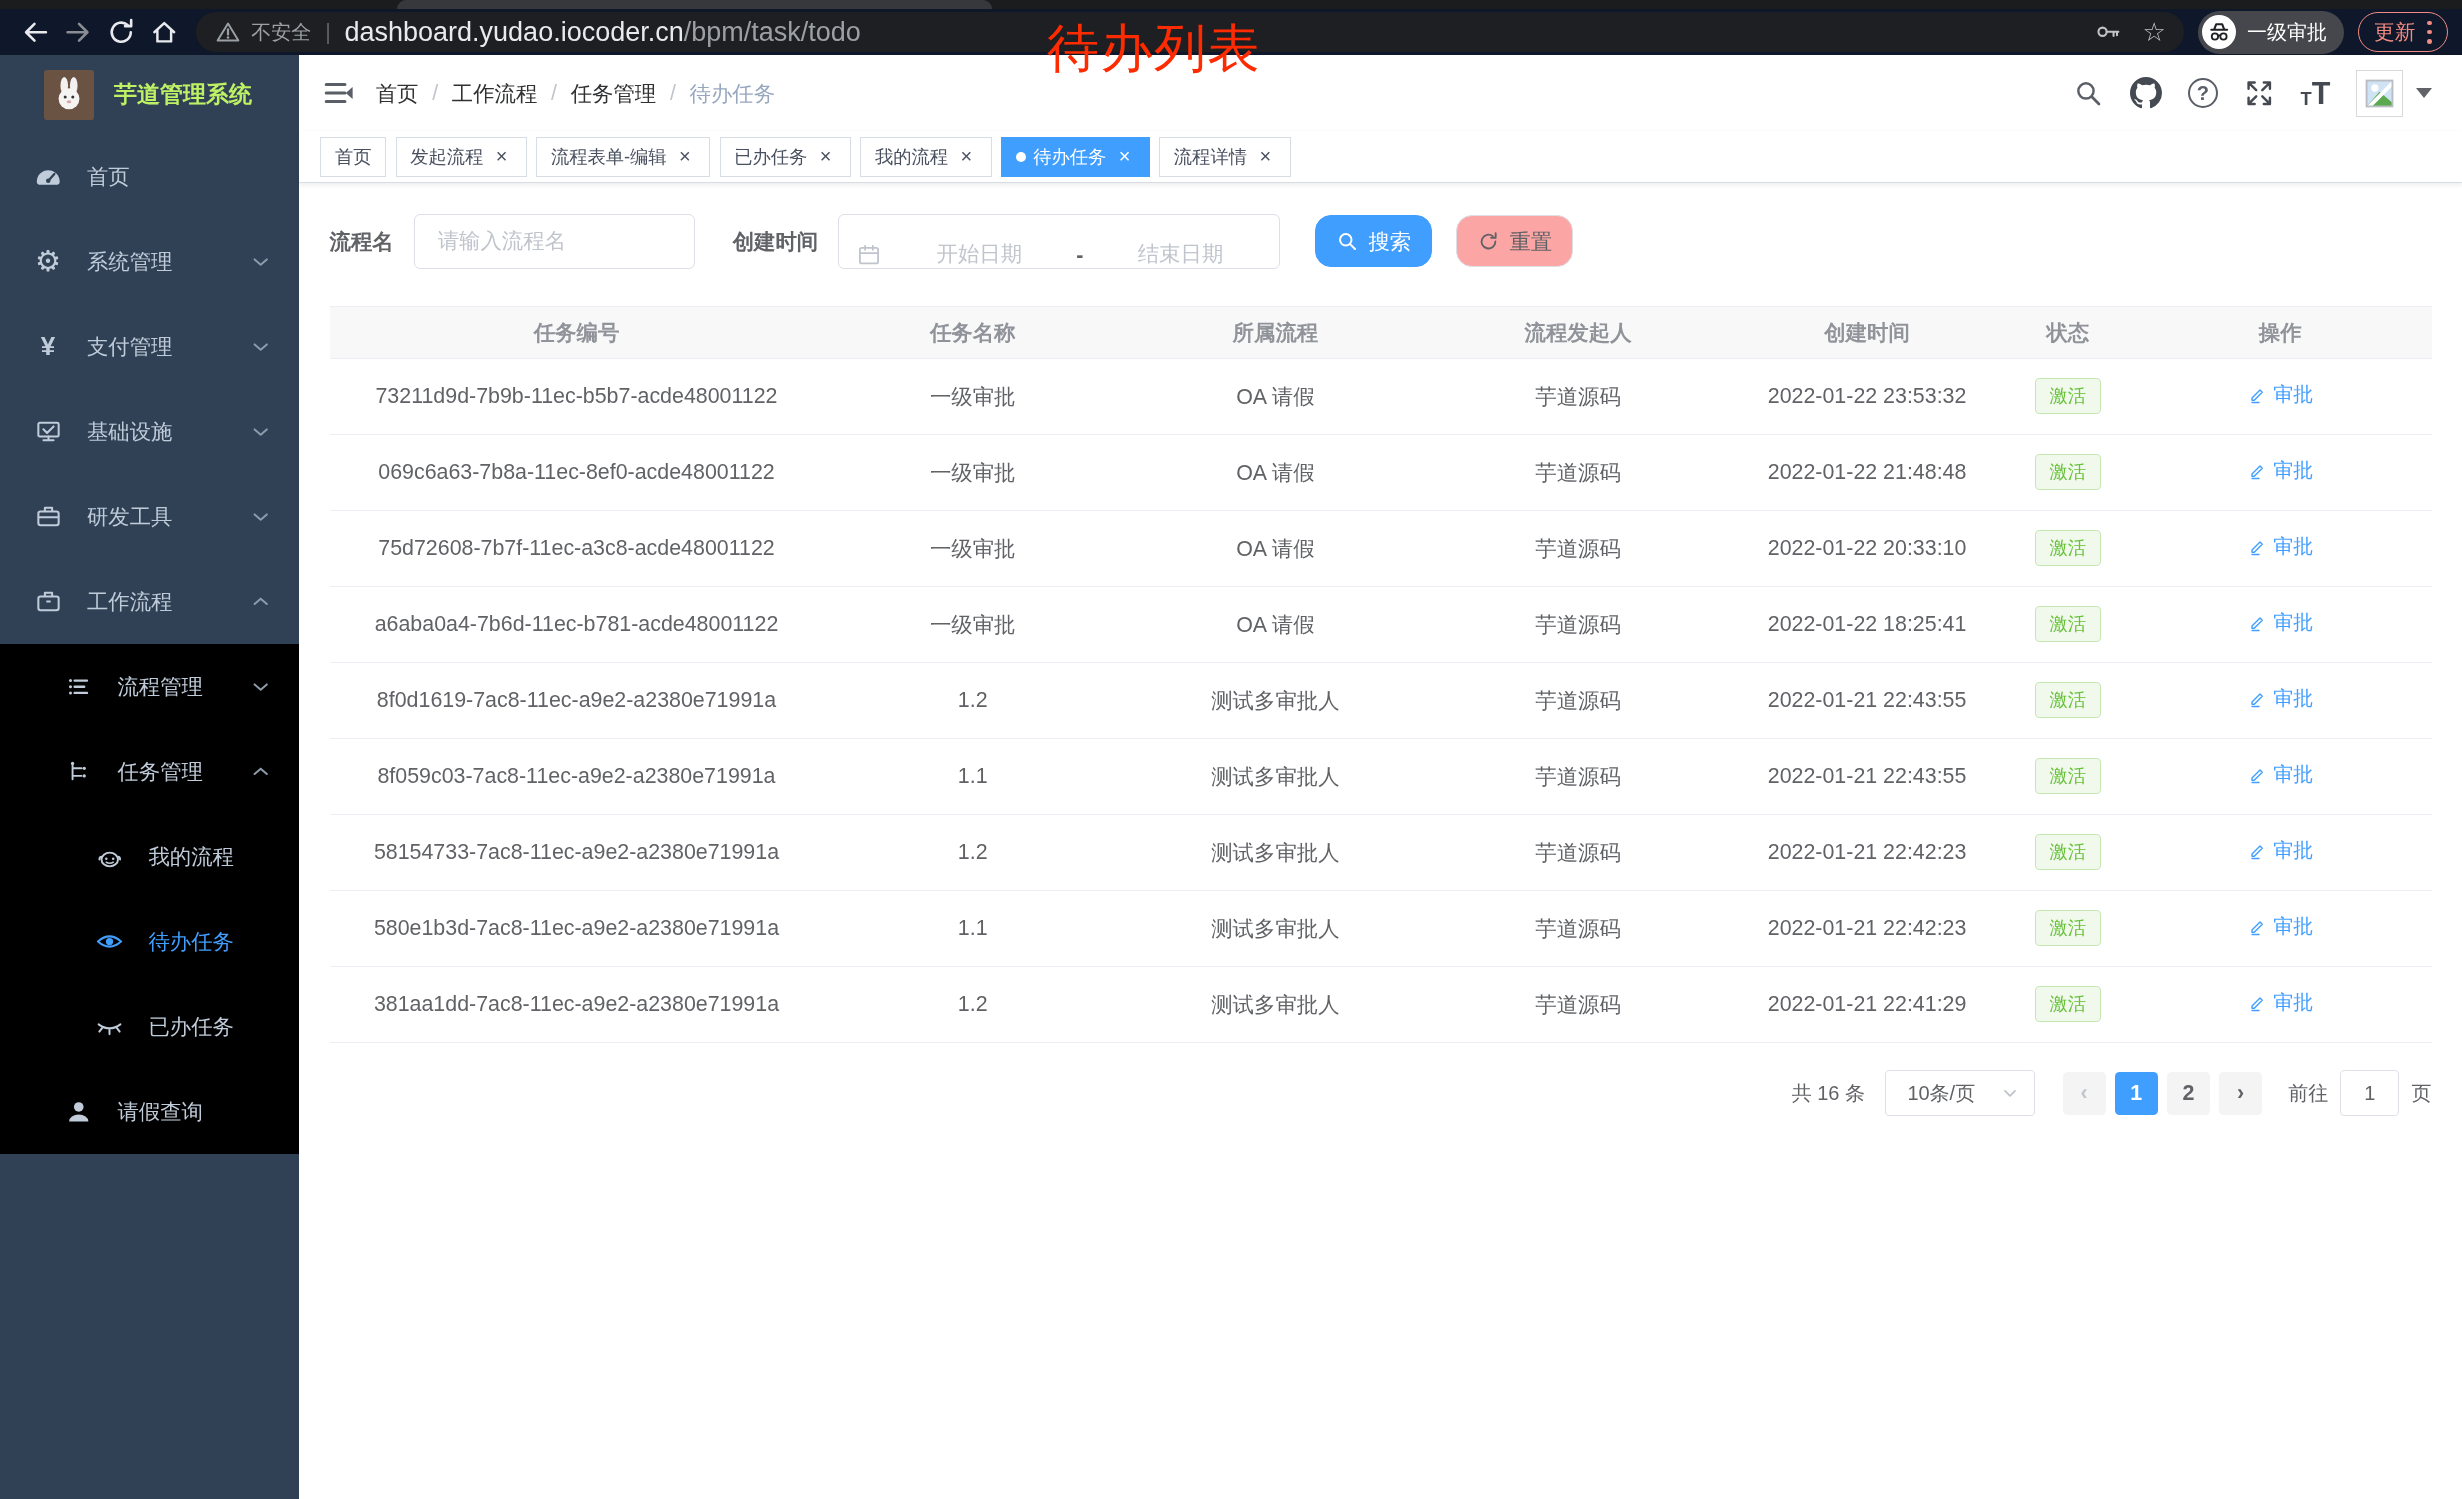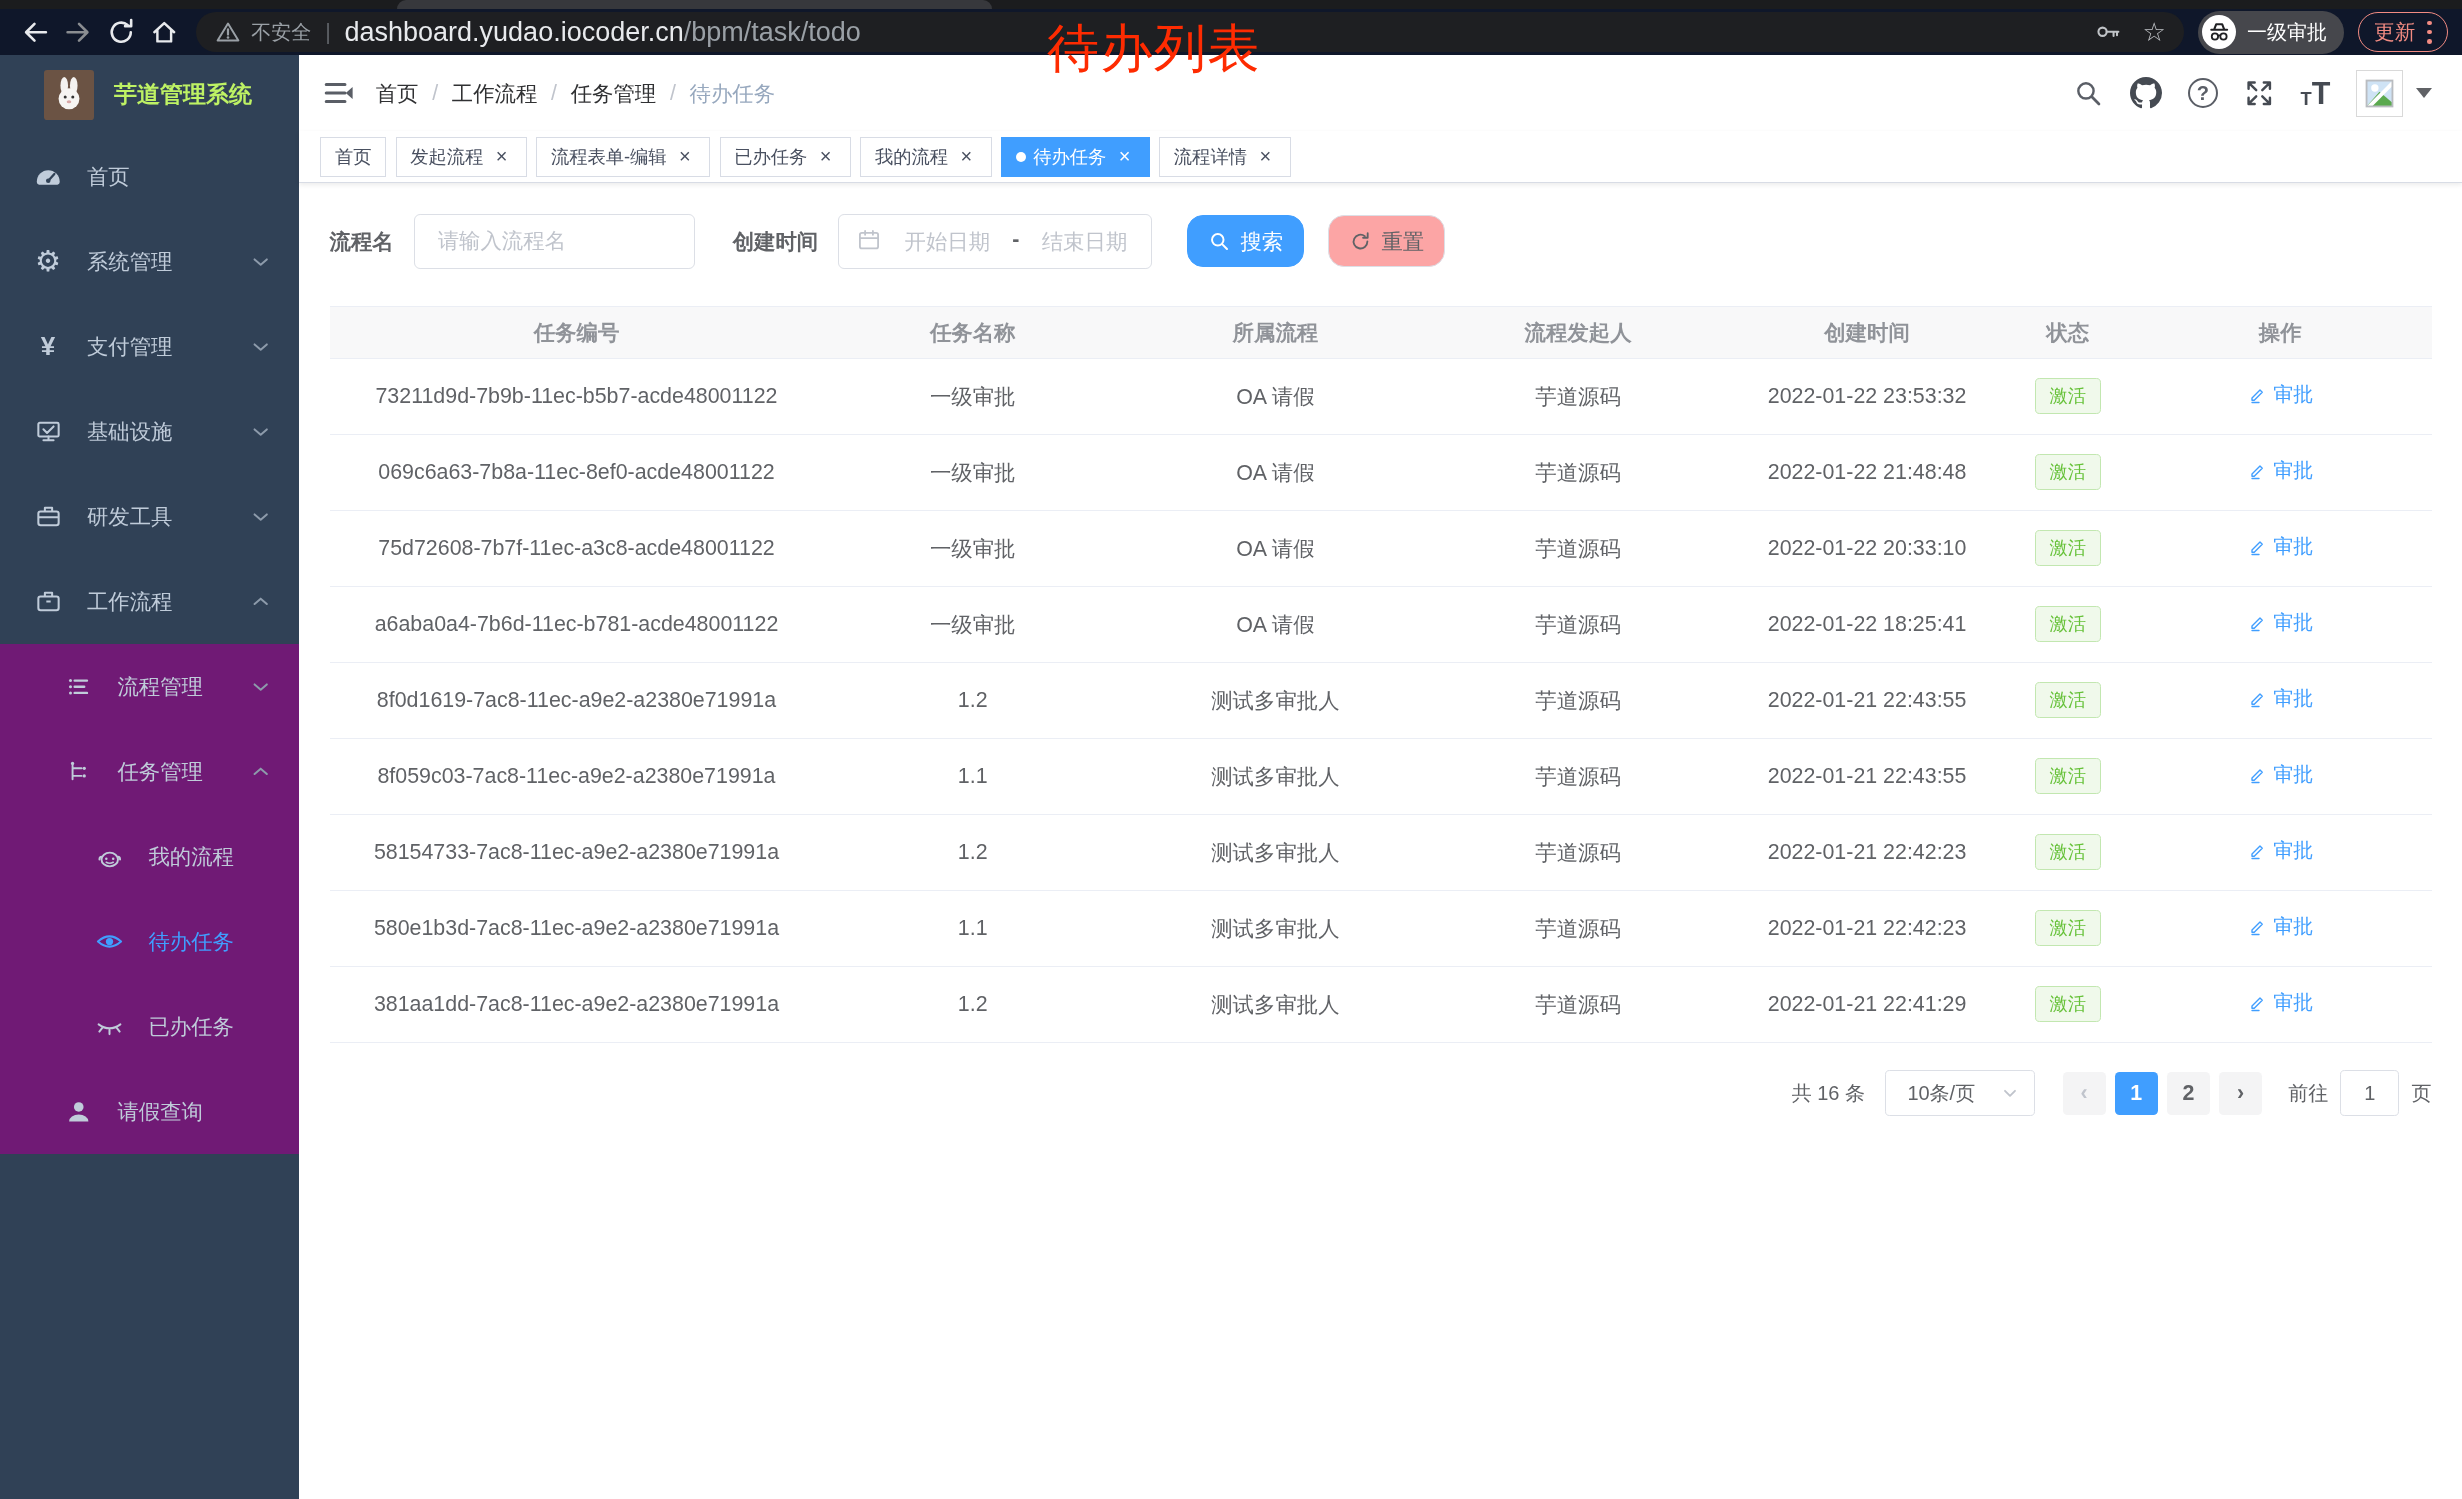--- a/index.html
+++ b/index.html
@@ -37,21 +37,21 @@
   .sidebar { width:299px; background:#304156; color:#bfcbd9; flex:0 0 auto; overflow:hidden; }
   .logo-row { height:79px; display:flex; align-items:center; padding-left:44px; gap:20px; }
   .logo-img { width:50px; height:50px; border-radius:3.1px; background:#6b5344; display:flex; align-items:center; justify-content:center; overflow:hidden; }
   .logo-title { color:#bef264; font-size:23px; font-weight:700; white-space:nowrap; }
   .menu-item { height:85px; display:flex; align-items:center; position:relative; font-size:21.4px; color:#bfcbd9; cursor:pointer; }
   .menu-item .mi-icon { width:35px; display:flex; justify-content:center; color:#c0ccda; flex:0 0 auto; }
   .menu-item .mi-label { margin-left:21.4px; white-space:nowrap; }
   .lvl1 { padding-left:30.5px; }
   .lvl2 { padding-left:61px; }
   .lvl3 { padding-left:92px; }
-  .submenu-block { background:#701a75; }
+  .submenu-block { background:#000000; }
   .menu-item.active { color:#409eff; }
   .menu-item.active .mi-icon { color:#409eff; }
   .mi-chevron { position:absolute; right:27.5px; }
 
   .main-col { flex:1; display:flex; flex-direction:column; background:#fff; min-width:0; }
 
   
   .app-header { height:76px; display:flex; align-items:center; padding:0 30.5px 0 21.4px; background:#fff; }
   .hamburger { width:37px; height:37px; display:flex; align-items:center; justify-content:center; cursor:pointer; }
   .breadcrumb { display:flex; align-items:center; margin-left:18.3px; font-size:21.4px; color:#303133; gap:13.7px; }
@@ -74,21 +74,21 @@
   .tag-tab.active .tab-dot { display:block; }
   .tab-close { font-size:20px; line-height:1; width:21.4px; height:21.4px; display:flex; align-items:center; justify-content:center; border-radius:50%; }
 
   
   .content { flex:1; padding:30.5px; overflow:hidden; }
   .filter-row { display:flex; align-items:center; }
   .f-label { font-size:21.4px; color:#606266; font-weight:700; margin-right:20px; white-space:nowrap; }
   .f-label.second { margin-left:38px; }
   .text-input { width:281px; height:55px; border:0.8px solid #dcdfe6; border-radius:6.1px; font-size:21.4px; color:#606266; padding:0 23px; outline:none; background:#fff; }
   .text-input::placeholder { color:#c0c4cc; }
-  .date-range { width:314px; height:55px; border:0.8px solid #dcdfe6; border-radius:6.1px; display:flex; align-items:flex-start; padding:12px 17px; gap:15.3px; background:#fff; cursor:text; }
+  .date-range { width:442px; height:55px; border:0.8px solid #dcdfe6; border-radius:6.1px; display:flex; align-items:flex-end; padding:0 17px; gap:15.3px; background:#fff; cursor:text; }
   .dr-ph { font-size:21.4px; color:#c0c4cc; flex:1; text-align:center; white-space:nowrap; }
   .dr-sep { font-size:21.4px; color:#606266; font-weight:700; }
   .btn { height:52px; border-radius:16px; font-size:21.4px; display:inline-flex; align-items:center; gap:9.2px; padding:0 20px; cursor:pointer; }
   .btn-primary { background:#409eff; border:0.8px solid #409eff; color:#fff; margin-left:35px; }
   .btn-plain { background:#fca5a5; border:0.8px solid #dcdfe6; color:#606266; margin-left:24px; }
 
   
   table.grid { width:100%; border-collapse:collapse; table-layout:fixed; margin-top:37px; }
   .grid th { height:52px; background:#f8f8f9; color:#909399; font-size:21.4px; font-weight:700; text-align:center; border-top:0.8px solid #ebeef5; border-bottom:0.8px solid #ebeef5; }
   .grid td { height:76px; color:#606266; font-size:21.4px; text-align:center; border-bottom:0.8px solid #ebeef5; white-space:nowrap; overflow:hidden; }

